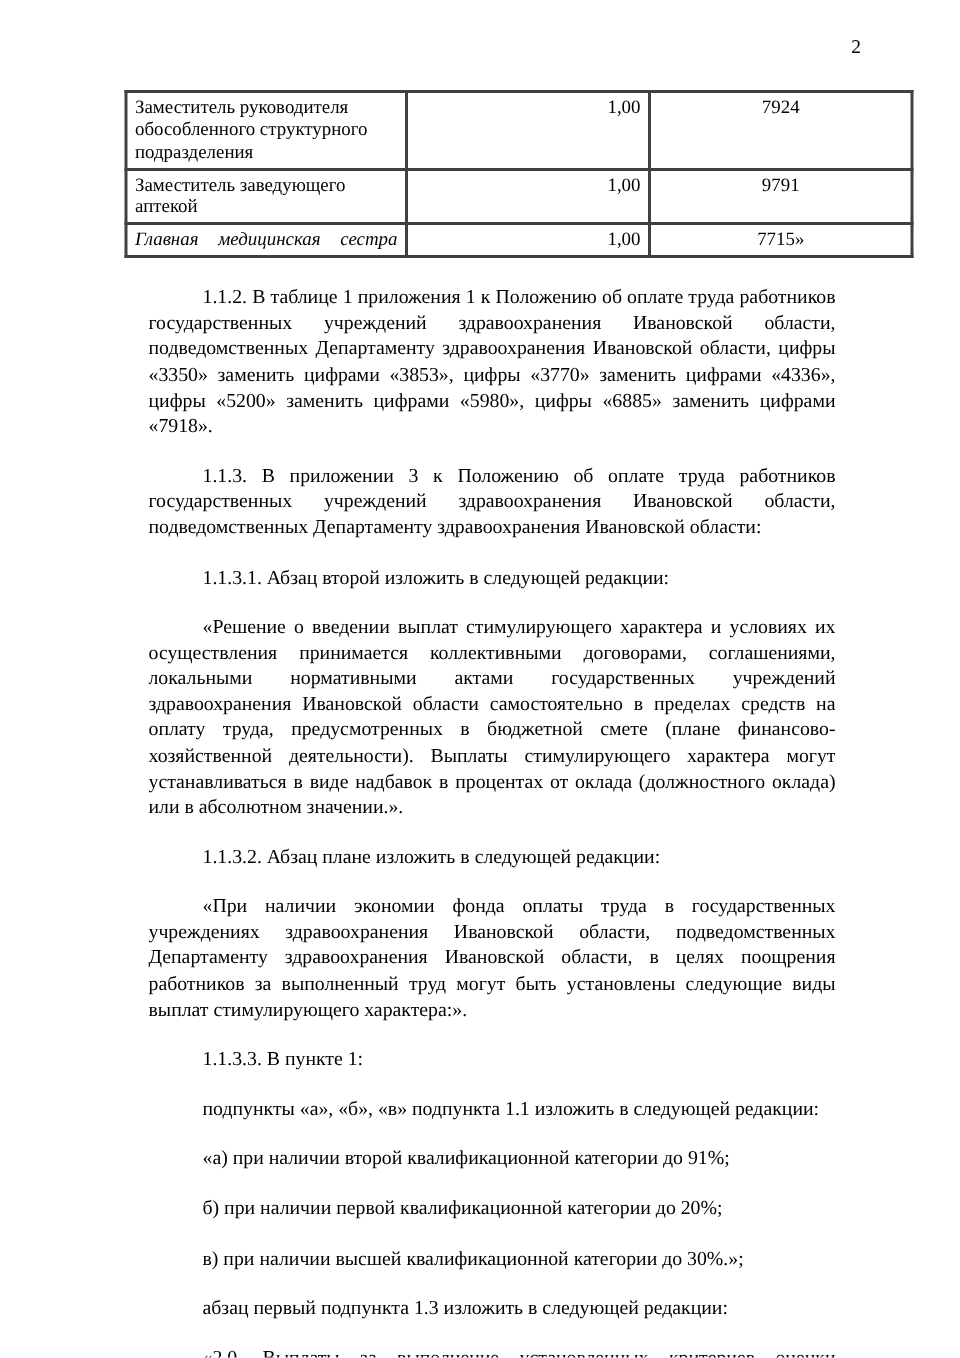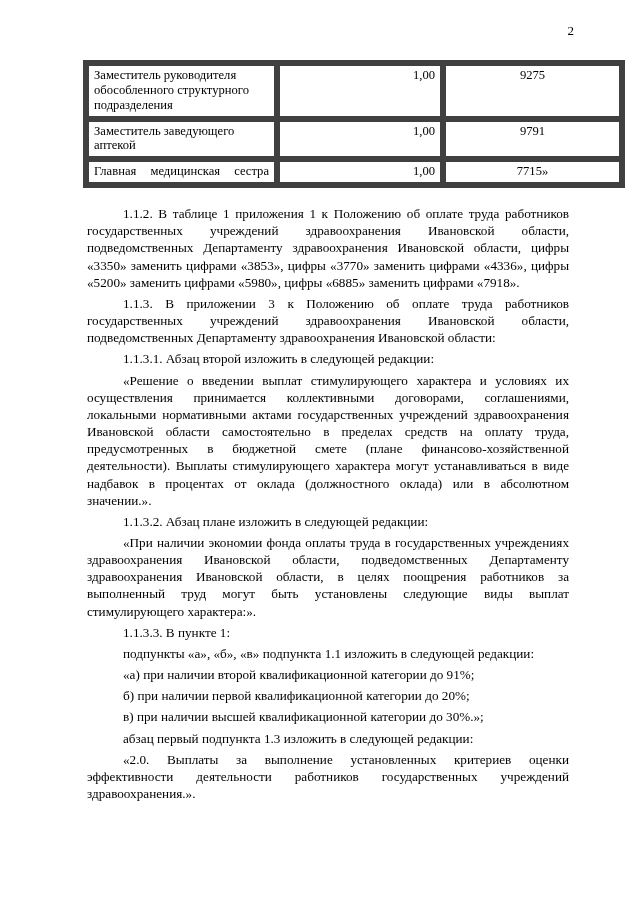--- a/index.html
+++ b/index.html
@@ -35,68 +35,69 @@
     left: 83px;
     width: 490px;
   }
   table.salary-table {
     border-collapse: collapse;
     width: 490px;
     table-layout: fixed;
     font-size: 12.6px;
   }
   table.salary-table td {
-    border: 6px solid #404040;
+    border: 2px solid #404040;
     padding: 2px 5px 3px 5px;
     vertical-align: top;
     line-height: 1.18;
   }
   td.col-post {
     width: 175px;
     text-align: left;
   }
   td.col-rate {
     width: 150px;
     text-align: right;
   }
   td.col-sum {
     width: 163px;
     text-align: center;
   }
   td.justify-post {
     text-align: justify;
     text-align-last: justify;
+    font-style: italic;
   }
   .paras {
     margin-top: 17px;
     font-size: 13.2px;
     line-height: 1.30;
   }
   .paras p {
-    margin: 4px;
+    margin: 16px;
     text-indent: 36px;
     text-align: justify;
     font-family: Liberation Serif, serif;
   }
 </style>
 </head>
 <body>
 
 <div class="page">
 
   <div class="page-number">2</div>
 
   <div class="doc-body">
 
     <table class="salary-table">
       <tbody>
         <tr>
           <td class="col-post">Заместитель руководителя обособленного структурного подразделения</td>
           <td class="col-rate">1,00</td>
-          <td class="col-sum">9275</td>
+          <td class="col-sum">7924</td>
         </tr>
         <tr>
           <td class="col-post">Заместитель заведующего аптекой</td>
           <td class="col-rate">1,00</td>
           <td class="col-sum">9791</td>
         </tr>
         <tr>
           <td class="col-post justify-post">Главная медицинская сестра</td>
           <td class="col-rate">1,00</td>
           <td class="col-sum">7715»</td>

